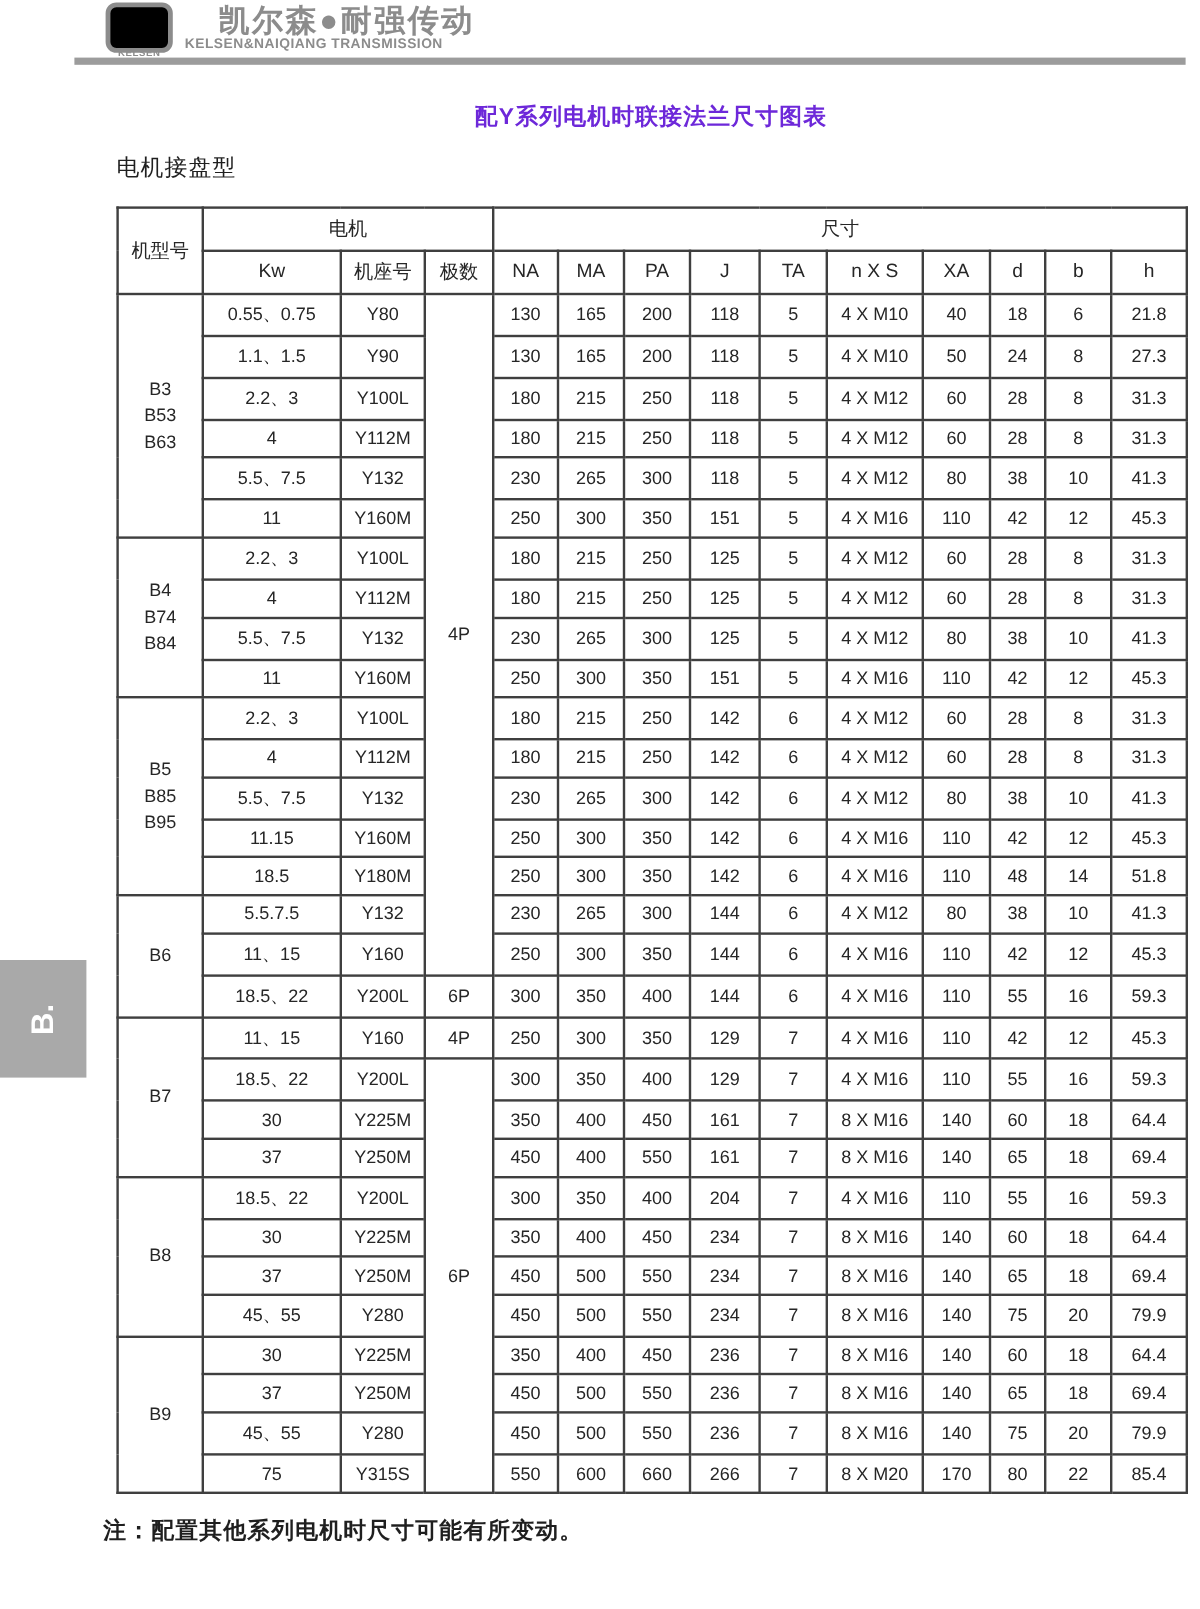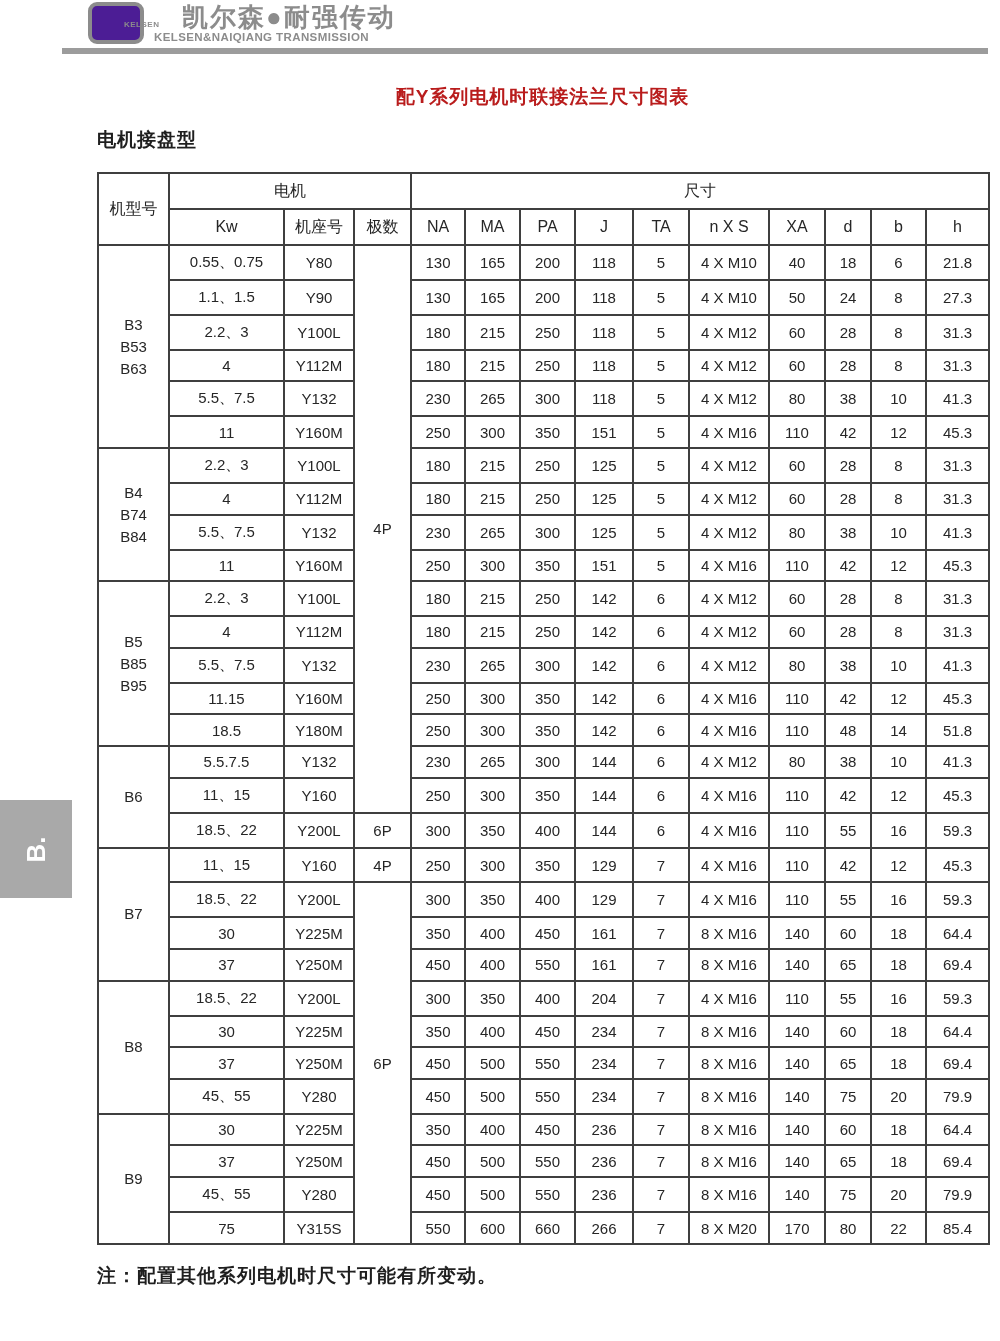--- a/index.html
+++ b/index.html
@@ -4,45 +4,45 @@
 <style>
   html,body{margin:0;padding:0;background:#ffffff;}
   .page{
     position:relative;width:1000px;height:1341px;background:#ffffff;overflow:hidden;
     font-family:"Liberation Sans","DejaVu Sans",sans-serif;color:#262626;
   }
   
   .logo-row{position:absolute;top:2px;left:88px;display:flex;align-items:center;gap:10px;}
   .logo-mark{
     width:56px;height:42px;border:4px solid #8c8c8c;border-radius:9px;
-    display:flex;flex-direction:row;align-items:center;justify-content:flex-start;
-    box-sizing:border-box;padding-top:2px;background:#4c1d95;gap:32px;
+    display:flex;flex-direction:column;align-items:center;justify-content:flex-start;
+    box-sizing:border-box;padding-top:2px;background:#000000;gap:32px;
   }
   .logo-mark .kelsen-word{font-size:8px;font-weight:bold;color:#8c8c8c;letter-spacing:.5px;line-height:9px;}
   .brand-cn{font-size:26px;font-weight:bold;color:#8c8c8c;letter-spacing:2px;line-height:28px;margin-left:28px;}
   .brand-en{font-size:11.5px;font-weight:bold;color:#8c8c8c;letter-spacing:.4px;line-height:13px;}
   .divider{position:absolute;top:48px;left:62px;width:926px;height:6px;background:#9c9c9c;}
   
   .doc-title{position:absolute;top:84px;left:97px;width:891px;text-align:center;
-    font-size:19px;font-weight:bold;color:#b91c1c;letter-spacing:1px;}
-  .section-title{position:absolute;top:127px;left:97px;font-size:19px;font-weight:bold;
+    font-size:19px;font-weight:bold;color:#6d28d9;letter-spacing:1px;}
+  .section-title{position:absolute;top:127px;left:97px;font-size:19px;font-weight:normal;
     color:#1f1f1f;letter-spacing:1px;}
   
   table.flange{
     position:absolute;top:172px;left:97px;width:891px;height:1073px;
     border-collapse:collapse;table-layout:fixed;
   }
   table.flange th,table.flange td{
     border:2px solid #3f3f3f;text-align:center;vertical-align:middle;
     font-size:15px;font-weight:normal;color:#262626;padding:0;overflow:hidden;
   }
   table.flange thead th{height:34px;font-size:16px;margin-top:24px;}
   .model-cell{white-space:pre-line;line-height:22px;font-size:15px;}
   
-  .note{position:absolute;top:1263px;left:97px;font-size:19px;font-weight:bold;
+  .note{position:absolute;top:1263px;left:86px;font-size:19px;font-weight:bold;
     color:#1f1f1f;letter-spacing:1px;}
   .page-number{position:absolute;top:1298px;left:97px;width:891px;text-align:center;
     font-size:17px;color:#262626;font-family:"Liberation Serif","DejaVu Serif",serif;}
   
   .side-tab{
     position:absolute;top:800px;left:0;width:72px;height:98px;background:#a9a9a9;
     display:flex;align-items:center;justify-content:center;
   }
   .side-tab span{
     display:block;transform:rotate(-90deg);color:#ffffff;font-size:26px;font-weight:600;

